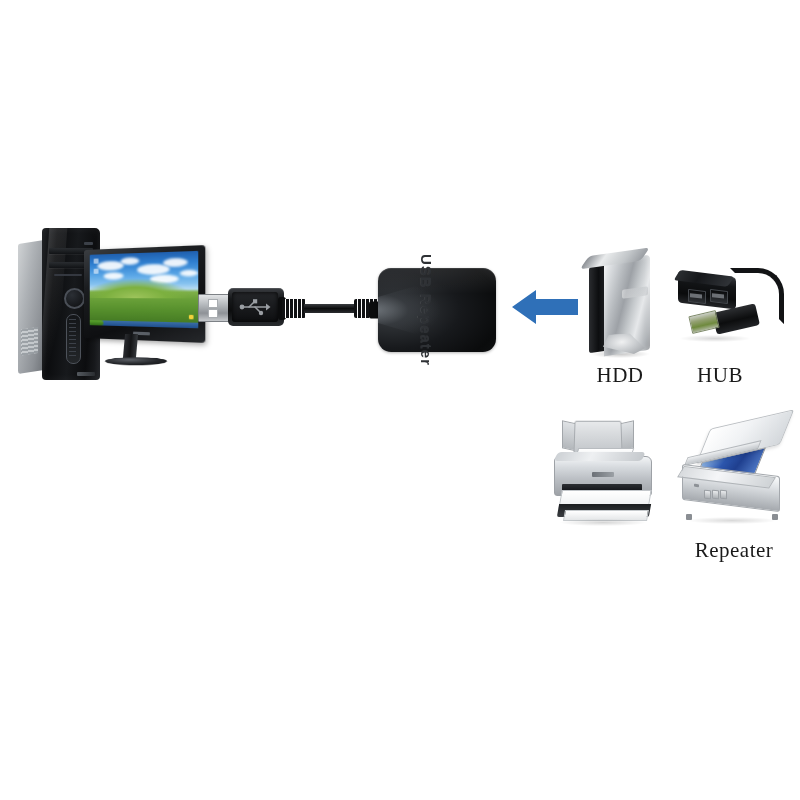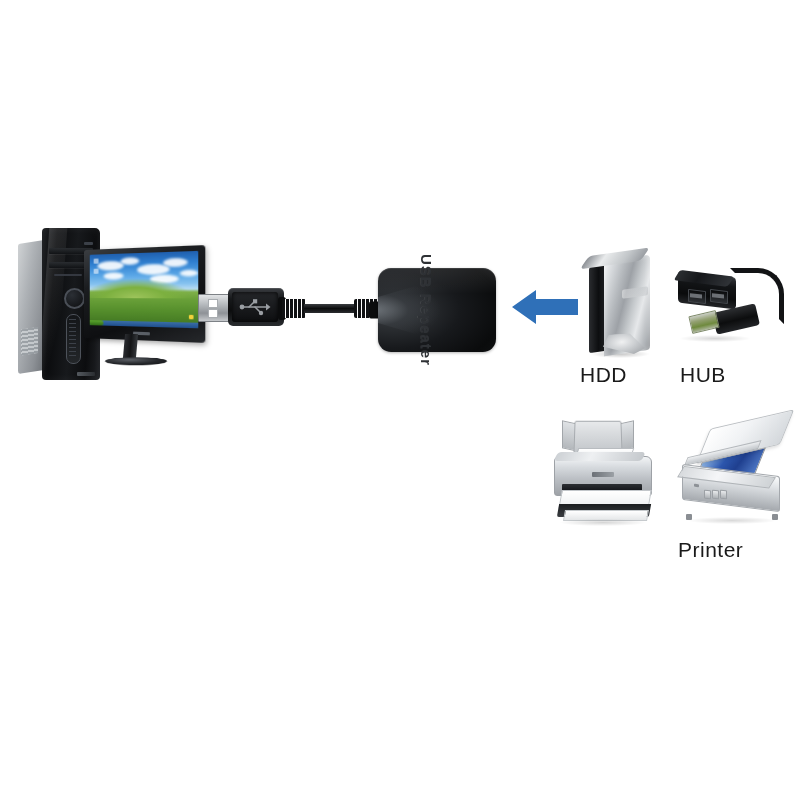--- a/index.html
+++ b/index.html
@@ -14,22 +14,23 @@
     background: #ffffff;
     overflow: hidden;
     font-family: "Liberation Sans", sans-serif;
   }
 
   .abs { position: absolute; }
 
   
   .device-label {
     position: absolute;
+    text-align: center;
     color: #1a1a1a;
-    font-family: Liberation Sans, sans-serif;
+    font-family: Liberation Serif, serif;
     font-size: 21px;
     letter-spacing: 0.5px;
     white-space: nowrap;
   }
 
   
   #pc-tower { left: 18px; top: 228px; width: 92px; height: 152px; }
   .tower-side {
     position: absolute; left: 0; top: 14px;
     width: 26px; height: 130px;
@@ -616,15 +617,15 @@
     <div class="sc-lid-edge"></div>
     <div class="sc-body"></div>
     <div class="sc-body-top"></div>
     <div class="sc-led"></div>
     <div class="sc-btn" style="left:24px;"></div>
     <div class="sc-btn" style="left:32px;"></div>
     <div class="sc-btn" style="left:40px;"></div>
     <div class="sc-foot" style="left:6px;"></div>
     <div class="sc-foot" style="right:6px;"></div>
   </div>
-  <div class="device-label" style="left:678px; top:538px; width:112px;">Printer</div>
+  <div class="device-label" style="left:678px; top:538px; width:112px;">Repeater</div>
 
 </div>
 
 </body></html>

